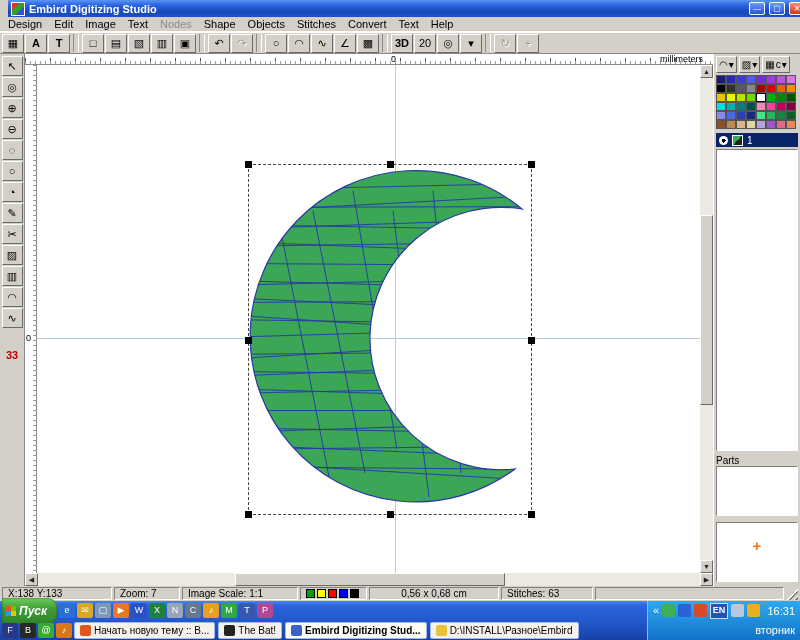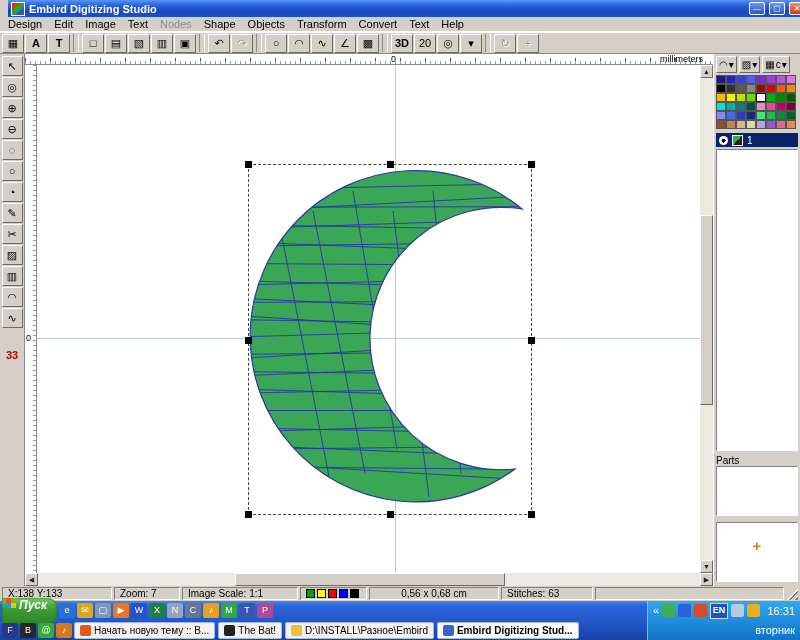--- a/index.html
+++ b/index.html
@@ -108,21 +108,21 @@
   .sw{width:9px;height:9px;border:1px solid #000;margin-right:2px;box-sizing:border-box}
   .grip{width:12px;height:12px;background:
     linear-gradient(135deg,transparent 0 50%,#fff 50% 60%,#808080 60% 70%,transparent 70% 80%,#fff 80% 85%,#808080 85%)}
 
   
   .taskbar{position:absolute;left:0;top:601px;width:800px;height:39px;
     background:linear-gradient(180deg,#4a86ea 0%,#2a64dc 12%,#2157c9 55%,#1941a5 100%)}
   .tb-row{position:absolute;left:0;right:153px;display:flex;align-items:center;gap:2px;padding:1px 2px;box-sizing:border-box}
   .tb-row.r1{top:0;height:19px}
   .tb-row.r2{top:19px;height:20px}
-  .startbtn{height:26px;display:flex;gap:3px;padding:0 10px 0 4px;border:none;
+  .startbtn{height:26px;display:flex;align-items:center;gap:3px;padding:0 10px 0 4px;border:none;
     border-radius:0 9px 9px 0;color:#fff;font-weight:bold;font-style:italic;font-size:12px;
     background:linear-gradient(180deg,#6fce5e,#3c9a34 45%,#2f852b);box-shadow:inset 0 0 2px #1a5a18}
   .flag{width:10px;height:10px;display:grid;grid-template-columns:5px 5px;grid-template-rows:5px 5px;flex:none}
   .flag i:nth-child(1){background:#f34f1c}.flag i:nth-child(2){background:#7fbc00}
   .flag i:nth-child(3){background:#01a6f0}.flag i:nth-child(4){background:#ffba01}
   .qlicon{width:16px;height:15px;flex:none;border:none;border-radius:2px;color:#fff;font-size:9px;
     line-height:15px;text-align:center;padding:0}
   .taskbtn{height:17px;display:flex;align-items:center;gap:3px;padding:0 5px;border:1px solid #9db9f0;
     border-radius:2px;background:#f4f2ea;color:#000;font-size:10px;white-space:nowrap;overflow:hidden;
     max-width:160px;flex:none}
@@ -154,21 +154,21 @@
   </div>
 
   <div class="menubar" id="menubar">
       <span class="menu-item">Design</span>
       <span class="menu-item">Edit</span>
       <span class="menu-item">Image</span>
       <span class="menu-item">Text</span>
       <span class="menu-item disabled">Nodes</span>
       <span class="menu-item">Shape</span>
       <span class="menu-item">Objects</span>
-      <span class="menu-item">Transform</span>
+      <span class="menu-item">Stitches</span>
       <span class="menu-item">Convert</span>
       <span class="menu-item">Text</span>
       <span class="menu-item">Help</span>
     </div>
 
   <div class="toolbar" id="toolbar">
       <button class="tb-btn">▦</button>
       <button class="tb-btn bold">A</button>
       <button class="tb-btn bold">T</button>
       <span class="tb-sep"></span>
@@ -423,27 +423,27 @@
         </span>
       <span id="tasks" style="display:flex;gap:3px">
           <button class="taskbtn">
             <span class="ticon" style="background: rgb(226, 87, 27);"></span>
             <span class="tlabel">Начать новую тему :: В...</span>
           </button>
           <button class="taskbtn">
             <span class="ticon" style="background: rgb(34, 34, 34);"></span>
             <span class="tlabel">The Bat!</span>
           </button>
+          <button class="taskbtn active">
+            <span class="ticon" style="background: rgb(58, 98, 200);"></span>
+            <span class="tlabel">Embird Digitizing Stud...</span>
+          </button>
           <button class="taskbtn">
             <span class="ticon" style="background: rgb(232, 194, 58);"></span>
             <span class="tlabel">D:\INSTALL\Разное\Embird</span>
-          </button>
-          <button class="taskbtn active">
-            <span class="ticon" style="background: rgb(58, 98, 200);"></span>
-            <span class="tlabel">Embird Digitizing Stud...</span>
           </button>
         </span>
     </div>
     <div class="tray">
       <div class="tray-row r1">
         <span class="collapse">«</span>
         <span id="trayicons" style="display:flex;gap:3px">
             <span class="tray-ic" style="background: rgb(63, 174, 84);"></span>
             <span class="tray-ic" style="background: rgb(42, 98, 216);"></span>
             <span class="tray-ic" style="background: rgb(216, 74, 42);"></span>

